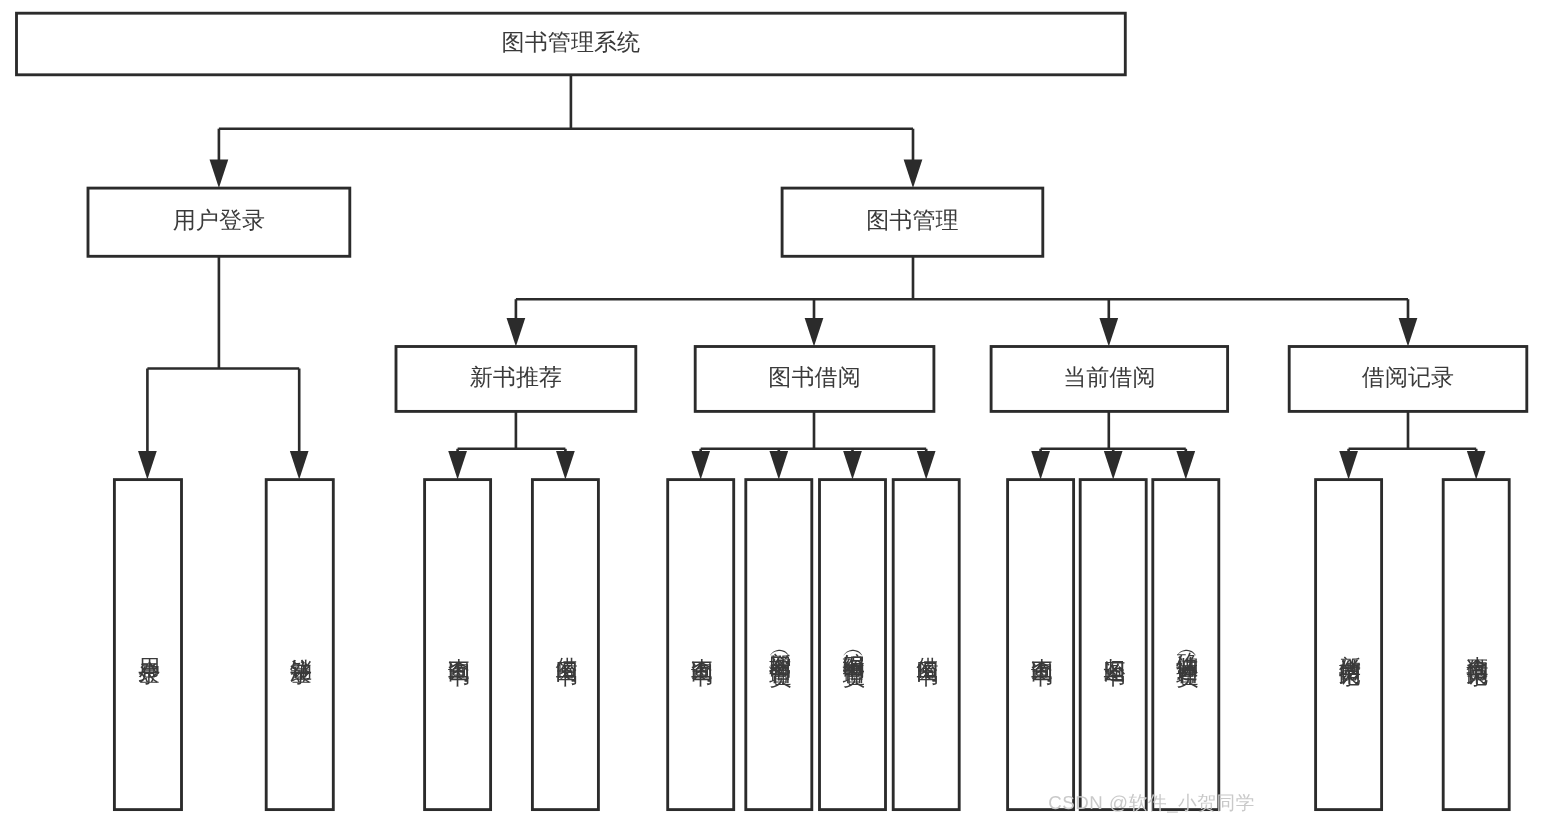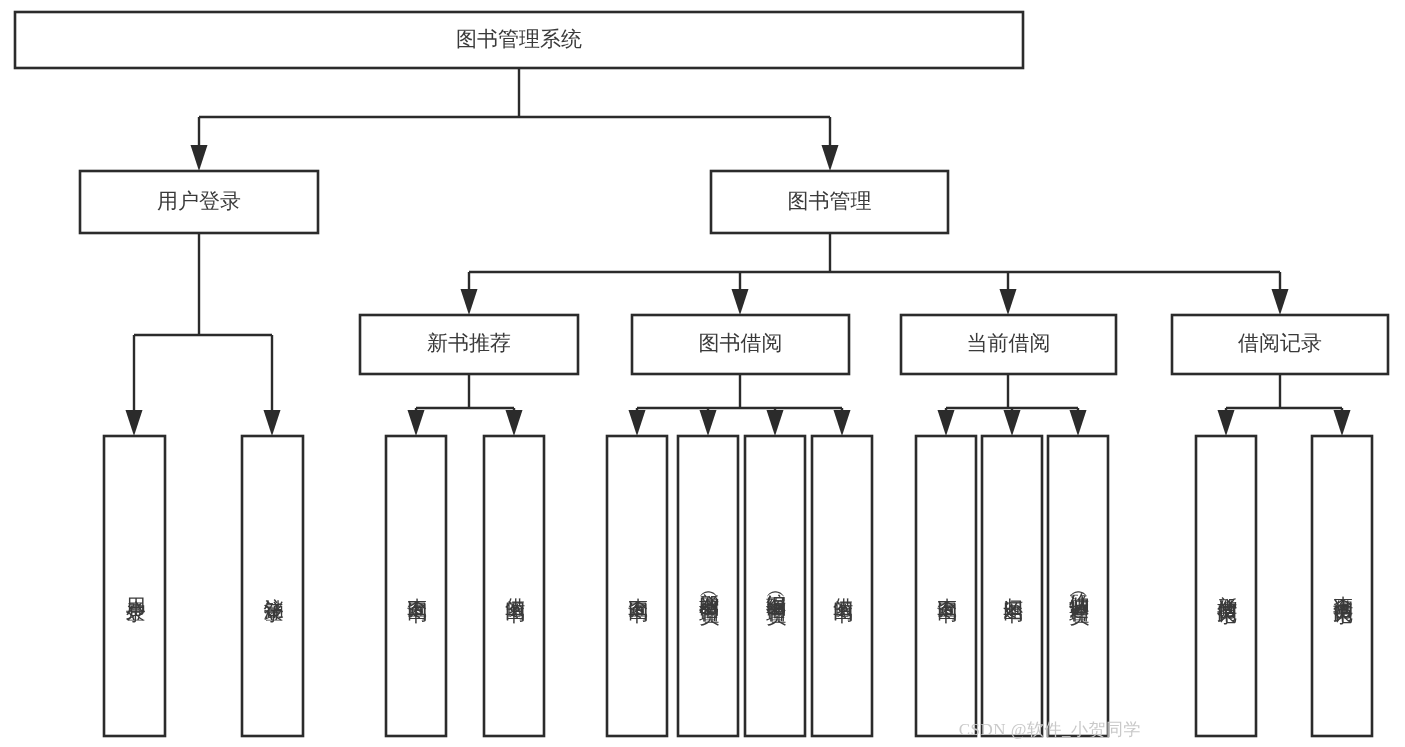--- a/index.html
+++ b/index.html
@@ -55,21 +55,21 @@
     stroke-linecap: butt;
   }
   .arrow-head {
     fill: #2b2b2b;
     stroke: none;
   }
   .watermark-text {
     position: absolute;
     right: 10px;
     bottom: 6px;
-    font-family: Liberation Serif, serif;
+    font-family: Liberation Sans, sans-serif;
     font-size: 17px;
     color: #c9c9c9;
     white-space: nowrap;
     letter-spacing: 0.5px;
     user-select: none;
   }
 </style>
 </head>
 <body>
 

